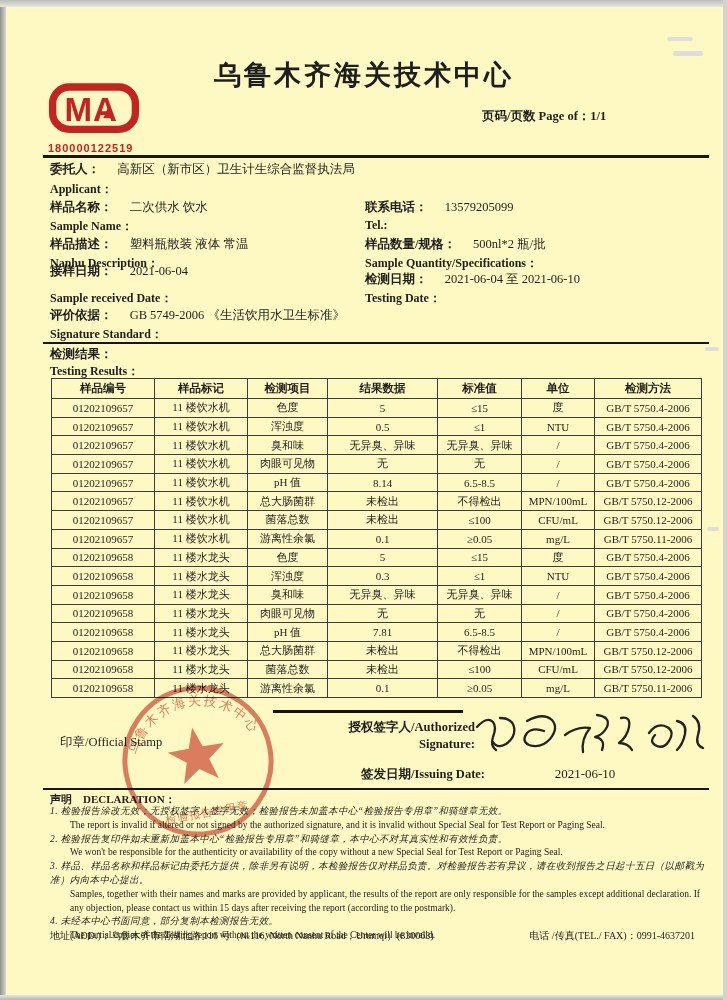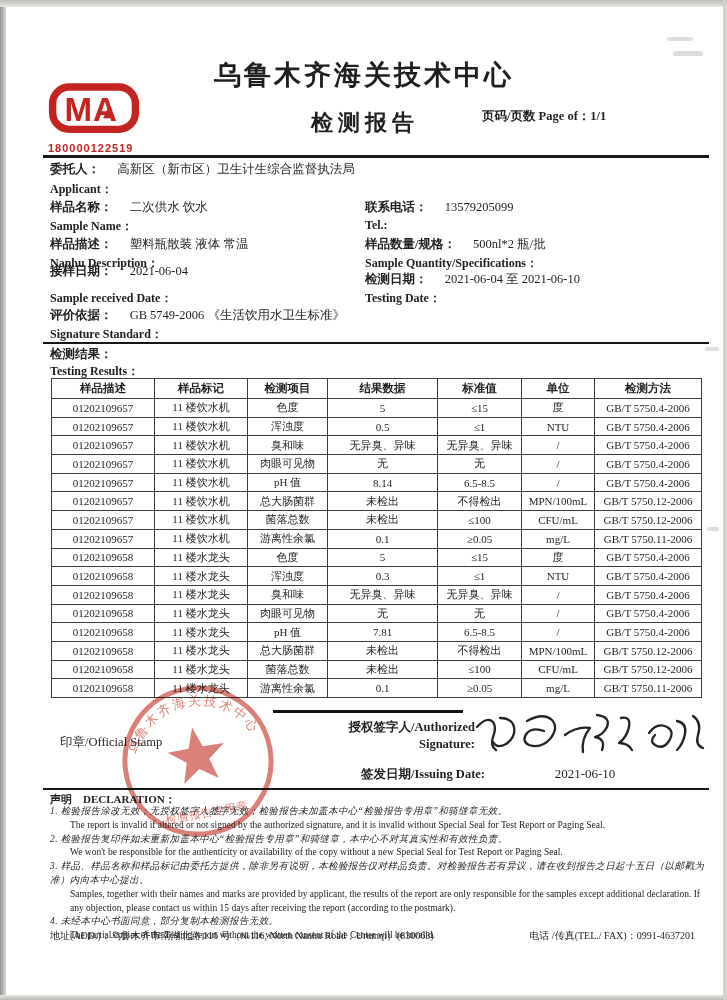--- a/index.html
+++ b/index.html
@@ -6,21 +6,21 @@
   html,body { width:727px; height:1000px; }
   body {
     position:relative;
     background:#e6e6e2;
     font-family:"Liberation Serif","DejaVu Serif",serif;
     color:#1e1e1e;
     overflow:hidden;
   }
   .page {
     position:absolute; left:5px; top:7px; width:718px; height:989px;
-    background:#ffffff;
+    background:#fef9c3;
     box-shadow:0 0 6px rgba(0,0,0,.25);
   }
   .edge-left { position:absolute; left:0; top:0; bottom:0; width:6px;
     background:linear-gradient(to right,#90908c,#d8d8d4); }
   .edge-top { position:absolute; left:0; top:0; right:0; height:7px;
     background:linear-gradient(to bottom,#bdbdb9,#e6e6e2); }
   .edge-bottom { position:absolute; left:0; bottom:0; right:0; height:5px;
     background:linear-gradient(to top,#b5b5b1,#e6e6e2); }
   .edge-right { position:absolute; right:0; top:0; bottom:0; width:4px; background:#d2d2ce; }
   .smudge { position:absolute; background:#dededa; border-radius:2px; }
@@ -84,21 +84,20 @@
 
   <div class="abs cma">
     <svg width="92" height="54" viewBox="0 0 100 58">
       <rect x="5" y="4" width="90" height="46" rx="18" fill="none" stroke="#c42420" stroke-width="8"></rect>
       <text x="18" y="41" font-family="Liberation Sans, sans-serif" font-size="36" font-weight="bold" fill="#c42420" letter-spacing="1">MA</text>
       <polygon points="60,38 65,27 70,38" fill="#c42420"></polygon>
     </svg>
     <div class="cma-num">180000122519</div>
   </div>
 
-  <div class="abs report-title">检测报告</div>
 
   <div class="abs report-meta">
     <div><span>页码/页数 Page of：</span><span>1/1</span></div>
   </div>
 
   <div class="rule rule-top"></div>
 
   <div class="f-row" style="left:45px; top:154px;">
     <span class="lab">委托人：</span>
     <span class="val">高新区（新市区）卫生计生综合监督执法局</span>
@@ -156,21 +155,21 @@
       <col style="width:103px">
         <col style="width:93px">
         <col style="width:80px">
       <col style="width:110px">
         <col style="width:84px">
         <col style="width:73px">
       <col style="width:107px">
     </colgroup>
     <thead>
         <tr>
-          <th>样品描述</th>
+          <th>样品编号</th>
           <th>样品标记</th>
           <th>检测项目</th>
           <th>结果数据</th>
           <th>标准值</th>
           <th>单位</th>
           <th>检测方法</th>
         </tr>
       </thead>
     <tbody>
         <tr>

